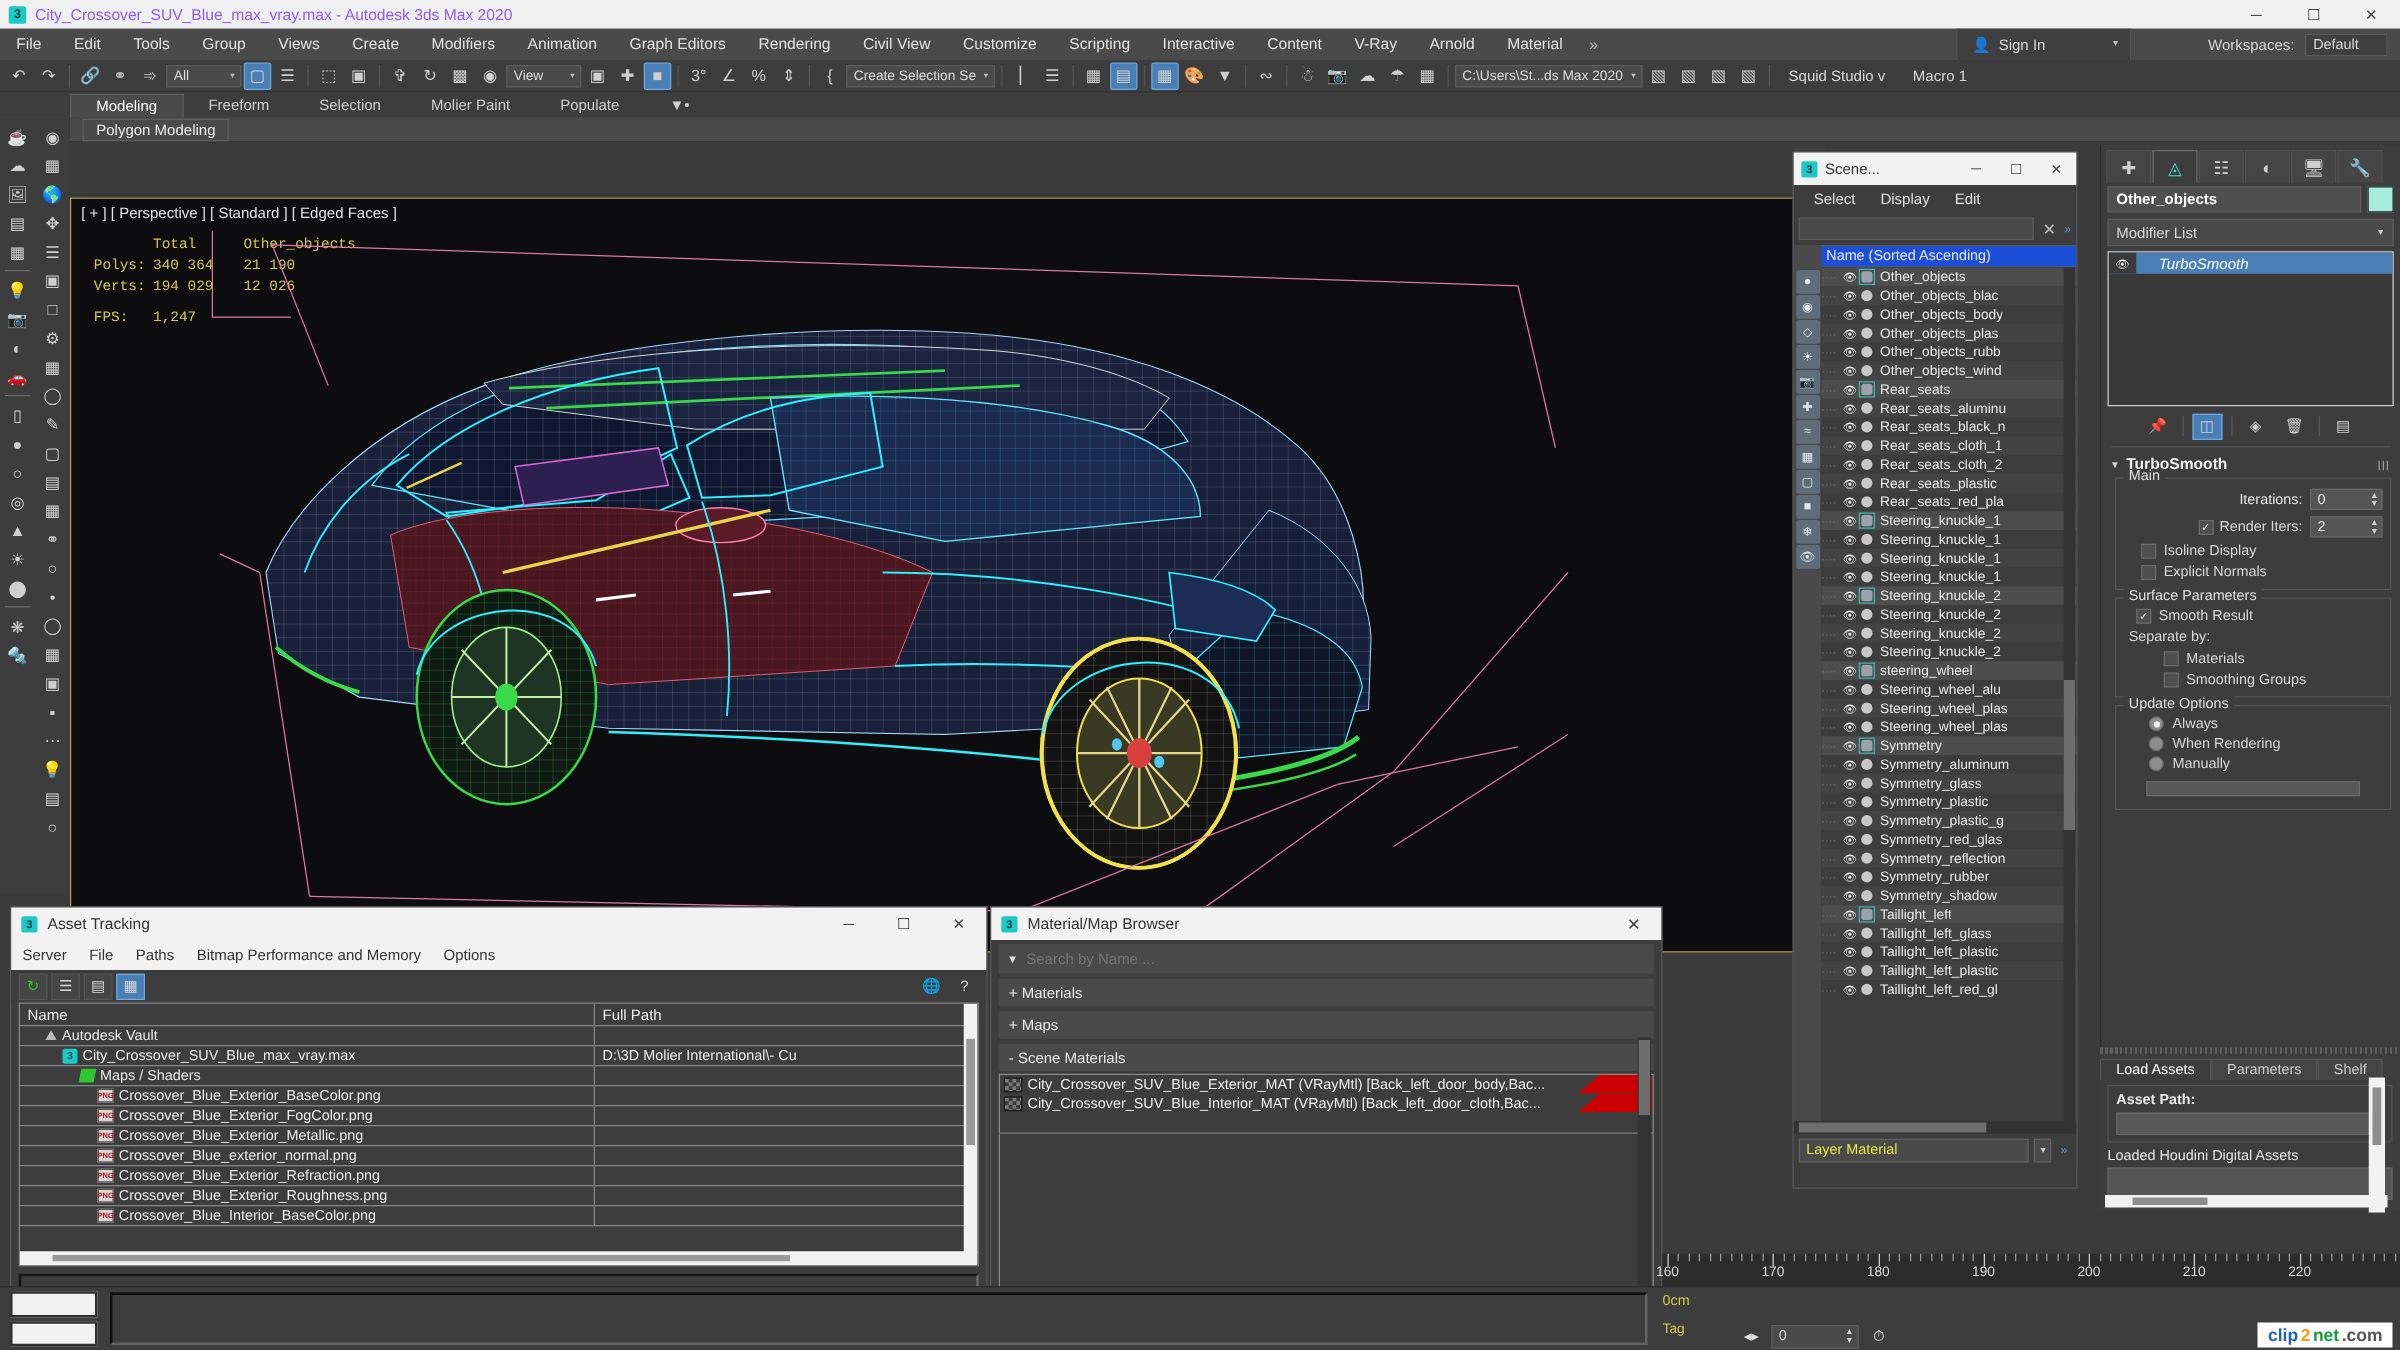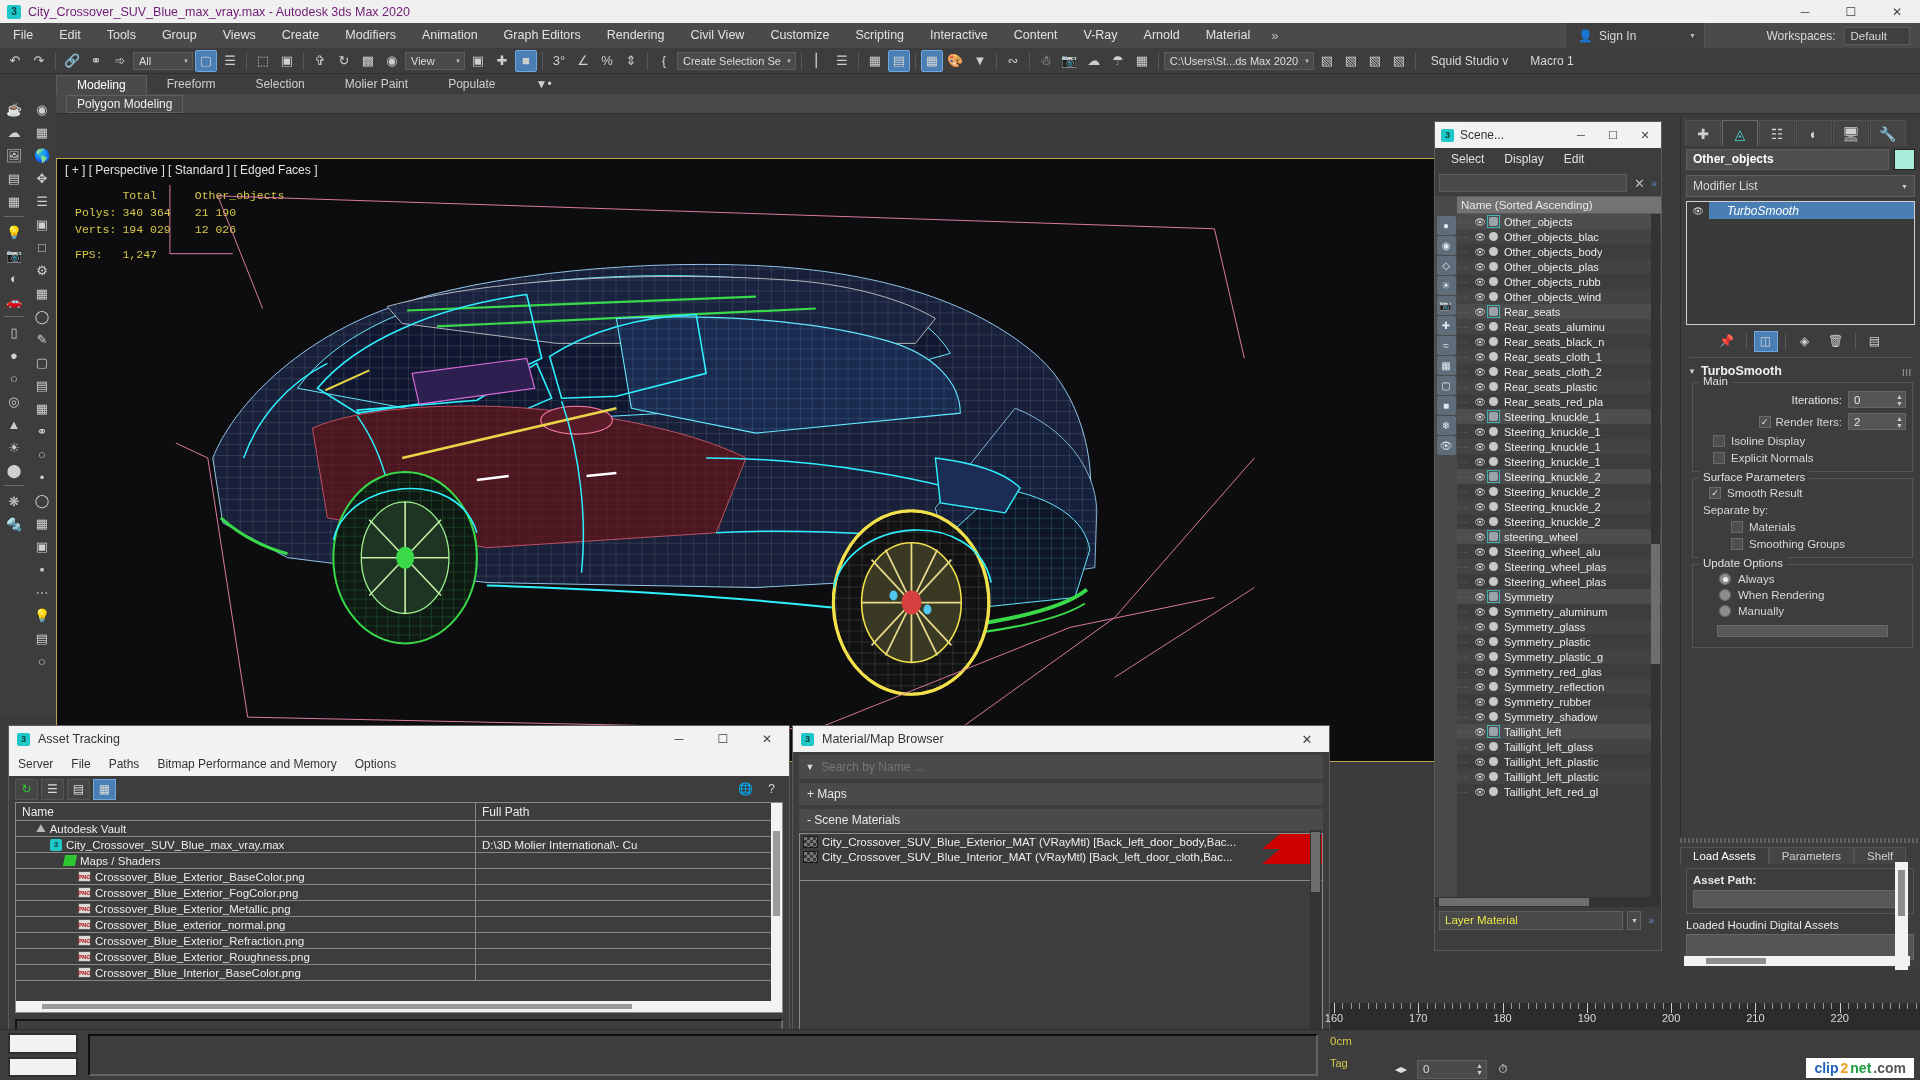--- a/index.html
+++ b/index.html
@@ -6,21 +6,21 @@
   html,body{ width:1920px; height:1080px; overflow:hidden; background:#3b3b3b;
     font-family:"Liberation Sans", sans-serif; font-size:12px; color:#d8d8d8; }
   #app{ position:relative; width:1920px; height:1080px; }
 
   
   .titlebar{ position:absolute; left:0; top:0; width:1920px; height:23px;
     background:#f0f0f0; color:#3a3a3a; display:flex; align-items:center; }
   .titlebar .maxicon{ width:14px;height:14px;margin:0 7px 0 7px; background:#1ec8c8;
     color:#063; font-size:10px;font-weight:bold; display:flex;align-items:center;justify-content:center;
     border-radius:2px; color:#0b3c3c;}
-  .titlebar .ttl{ font-size:12.5px; color:#701a75; }
+  .titlebar .ttl{ font-size:12.5px; color:#8b5cf6; }
   .winbtns{ position:absolute; right:0; top:0; height:23px; display:flex; }
   .winbtns div{ width:46px; height:23px; display:flex;align-items:center;justify-content:center;
      font-size:12px; color:#444; }
 
   
   .menubar{ position:absolute; left:0; top:23px; width:1920px; height:25px; background:#4a4a4a;
     display:flex; align-items:center; }
   .menubar .mi{ padding:0 13px; height:25px; line-height:25px; font-size:12.5px; color:#e2e2e2; white-space:nowrap;}
   .menubar .chev{ padding:0 8px; color:#bbb; font-size:13px;}
   .signin{ position:absolute; right:215px; top:23px; height:25px; width:140px; background:#3f3f3f;
@@ -80,21 +80,21 @@
   .sexp-title .t{ font-size:12px; }
   .sexp-title .wb{ margin-left:auto; display:flex; }
   .sexp-title .wb span{ width:32px;height:26px;display:flex;align-items:center;justify-content:center;font-size:11px;color:#444;}
   .sexp-menu{ height:22px; display:flex; align-items:center; gap:0; font-size:12px; padding-left:6px;}
   .sexp-menu span{ padding:0 10px; color:#e0e0e0; }
   .sexp-search{ height:26px; display:flex; align-items:center; padding:0 4px; gap:4px;}
   .sexp-search input{ flex:1; height:18px; background:#4a4a4a; border:1px solid #5c5c5c; color:#ddd;
     font-size:11px; padding:0 4px; font-family:"Liberation Sans",sans-serif;}
   .sexp-search .x{ width:16px; text-align:center; color:#bbb; font-size:13px;}
   .sexp-search .dd{ color:#6a8fd0; font-size:10px; }
-  .sexp-head{ height:18px; background:#737373; border-top:1px solid #5a5a5a; border-bottom:1px solid #5a5a5a;
+  .sexp-head{ height:18px; background:#1d4ed8; border-top:1px solid #5a5a5a; border-bottom:1px solid #5a5a5a;
      display:flex; align-items:center; }
   .sexp-head .hl{ width:22px; height:18px; background:#4a4a4a; }
   .sexp-head .ht{ font-size:11.5px; color:#e8e8e8; padding-left:4px;}
   .sexp-body{ position:relative; height:683px; display:flex; }
   .sexp-gut{ width:22px; background:#4a4a4a; display:flex; flex-direction:column; align-items:center; gap:1px; padding-top:2px;}
   .sexp-gut i{ width:19px;height:19px;border-radius:2px;display:flex;align-items:center;justify-content:center;font-size:10px;
       background:#5f6d7a; color:#dfe8ef; font-style:normal;}
   .sexp-list{ flex:1; overflow:hidden; background:#3d3d3d; }
   .srow{ height:15px; display:flex; align-items:center; font-size:11px; color:#ececec; white-space:nowrap;}
   .srow .dots{ width:16px; color:#6d6d6d; font-size:9px; overflow:hidden;}
@@ -1241,20 +1241,21 @@
   <div class="mmb">
     <div class="mmb-title">
       <div class="mi3">3</div>
       <div class="t">Material/Map Browser</div>
       <div class="x">✕</div>
     </div>
     <div class="mmb-search">
       <div class="tri">▼</div>
       <input placeholder="Search by Name ..." style="">
     </div>
+    <div class="mmb-sec">+ Materials</div>
     <div class="mmb-sec">+ Maps</div>
     <div class="mmb-sec">- Scene Materials</div>
     <div class="mmb-list">
       <div class="mmrow">
         <div class="sw"></div>
         <div class="red"></div>
         <div class="txt">City_Crossover_SUV_Blue_Exterior_MAT (VRayMtl) [Back_left_door_body,Bac...</div>
       </div>
       <div class="mmrow">
         <div class="sw"></div>

